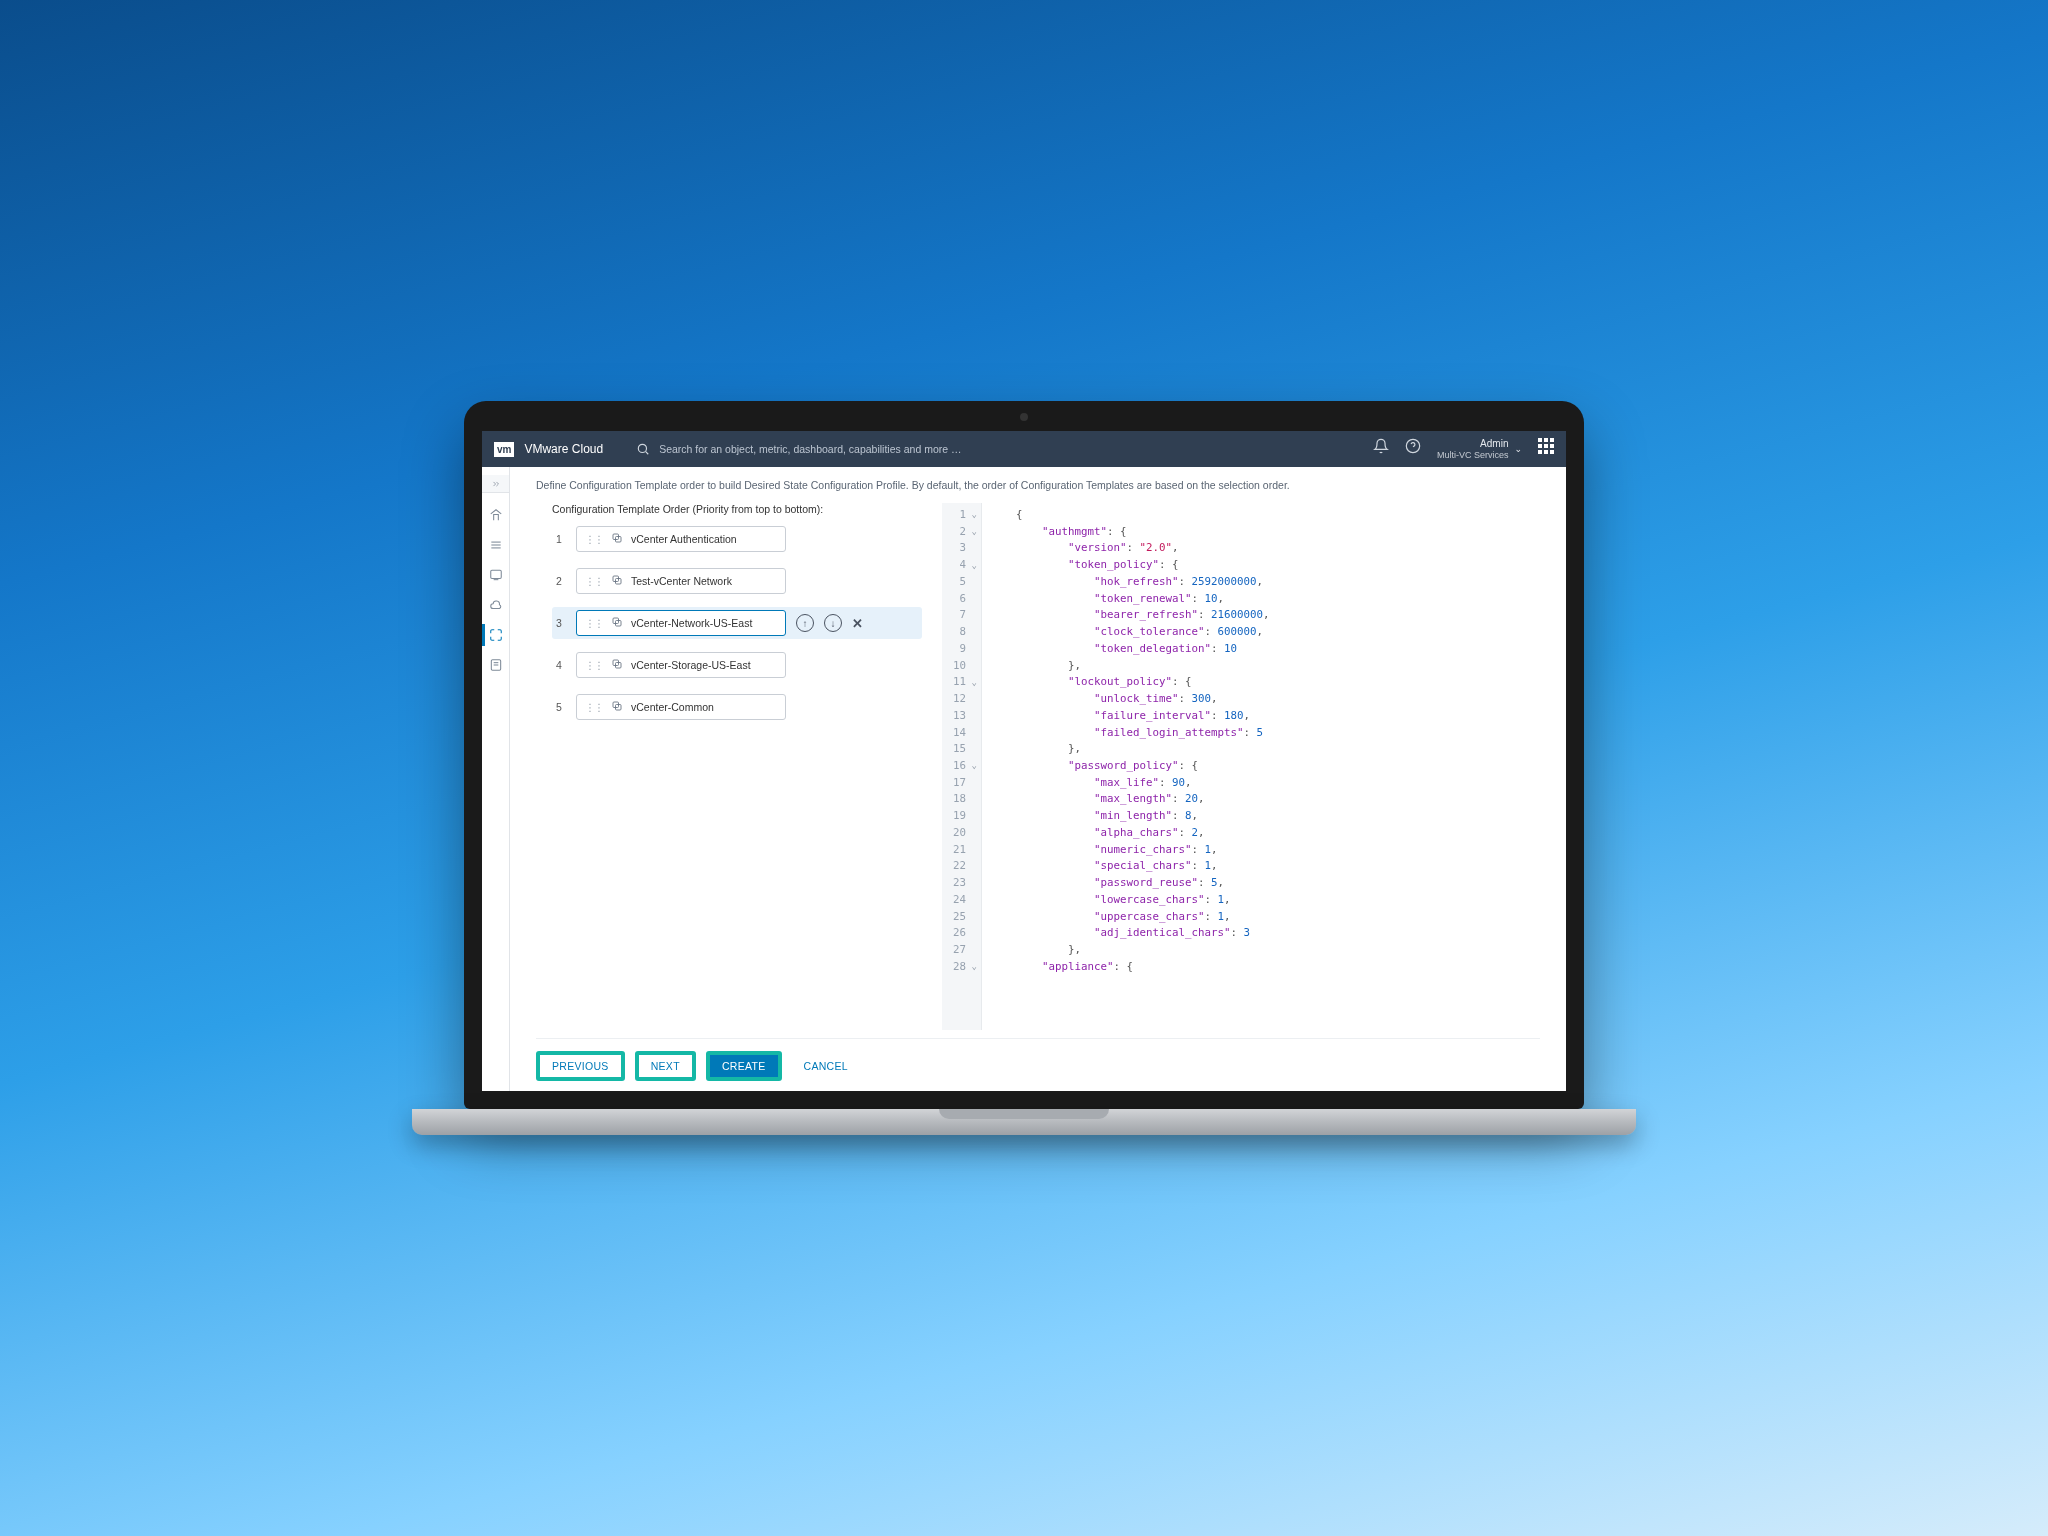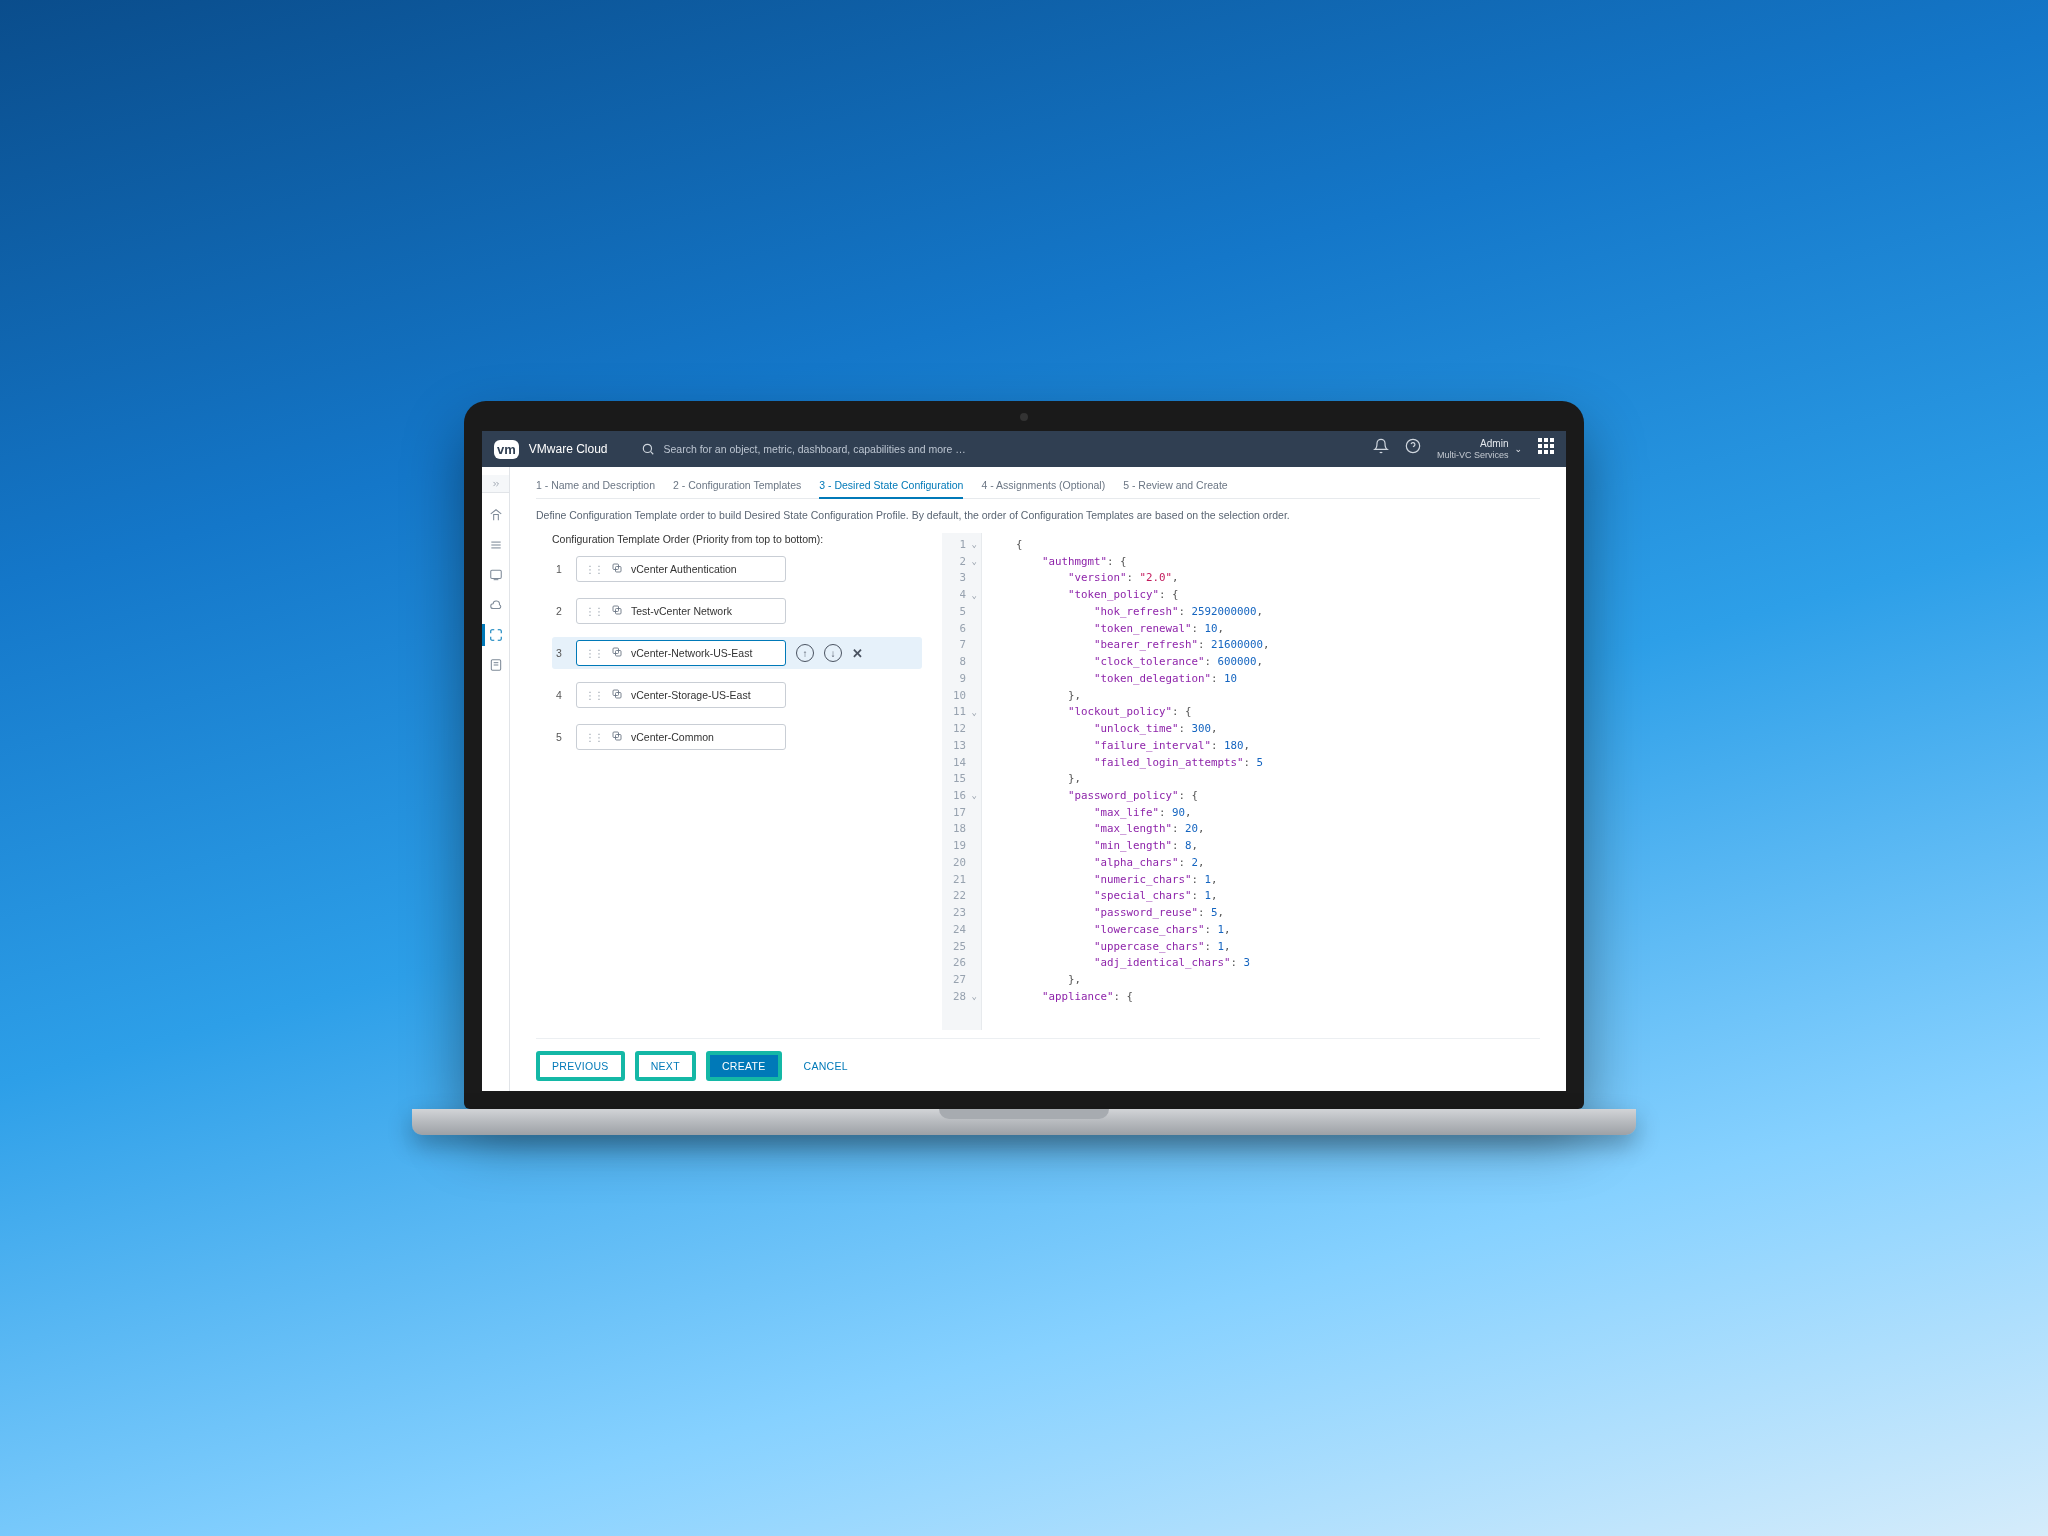--- a/index.html
+++ b/index.html
@@ -64,22 +64,22 @@
     background: #303f52;
     color: #fff;
     display: flex;
     align-items: center;
     padding: 6px 12px;
     gap: 14px;
     height: 36px;
   }
   .brand { display:flex; align-items:center; gap:10px; font-size:12px; }
   .logo-square {
-    background:#fff; color:#303f52; font-weight:700; font-size:13px;
-    padding:2px 3px; border-radius:6px;
+    background:#fff; color:#303f52; font-weight:700; font-size:10px;
+    padding:2px 3px; border-radius:0;
   }
   .searchbar {
     display:flex; align-items:center; gap:8px;
     color:#bcc5d1; font-size:10.5px;
     margin-left: 18px;
   }
   .topbar-spacer { flex:1; }
   .top-icons { display:flex; align-items:flex-start; gap:16px; }
   .top-icon { width:16px; height:16px; display:flex; align-items:center; justify-content:center; color:#cfd6de; }
   .user-block { text-align:right; line-height:1.15; font-size:10px; color:#e5e9ee; display:flex; align-items:center; gap:6px;}
@@ -255,27 +255,20 @@
             <svg viewBox="0 0 24 24" width="14" height="14" fill="none" stroke="currentColor" stroke-width="1.8">
                 <rect x="4" y="3" width="16" height="18" rx="2"></rect>
                 <line x1="8" y1="8" x2="16" y2="8"></line>
                 <line x1="8" y1="12" x2="16" y2="12"></line>
               </svg>
           </div>
         </div>
 
         <div class="main">
 
-          <div class="steps" id="steps-container">
-              <div class="step">1 - Name and Description</div>
-              <div class="step">2 - Configuration Templates</div>
-              <div class="step active">3 - Desired State Configuration</div>
-              <div class="step">4 - Assignments (Optional)</div>
-              <div class="step">5 - Review and Create</div>
-            </div>
 
           <div class="instruction">Define Configuration Template order to build Desired State Configuration Profile. By default, the order of Configuration Templates are based on the selection order.</div>
 
           <div class="columns">
             <div class="left-col">
               <div class="subhead">Configuration Template Order (Priority from top to bottom):</div>
               <div id="template-list">
                   <div class="template-row">
                     <span class="row-num">1</span>
                     <div class="template-box">

